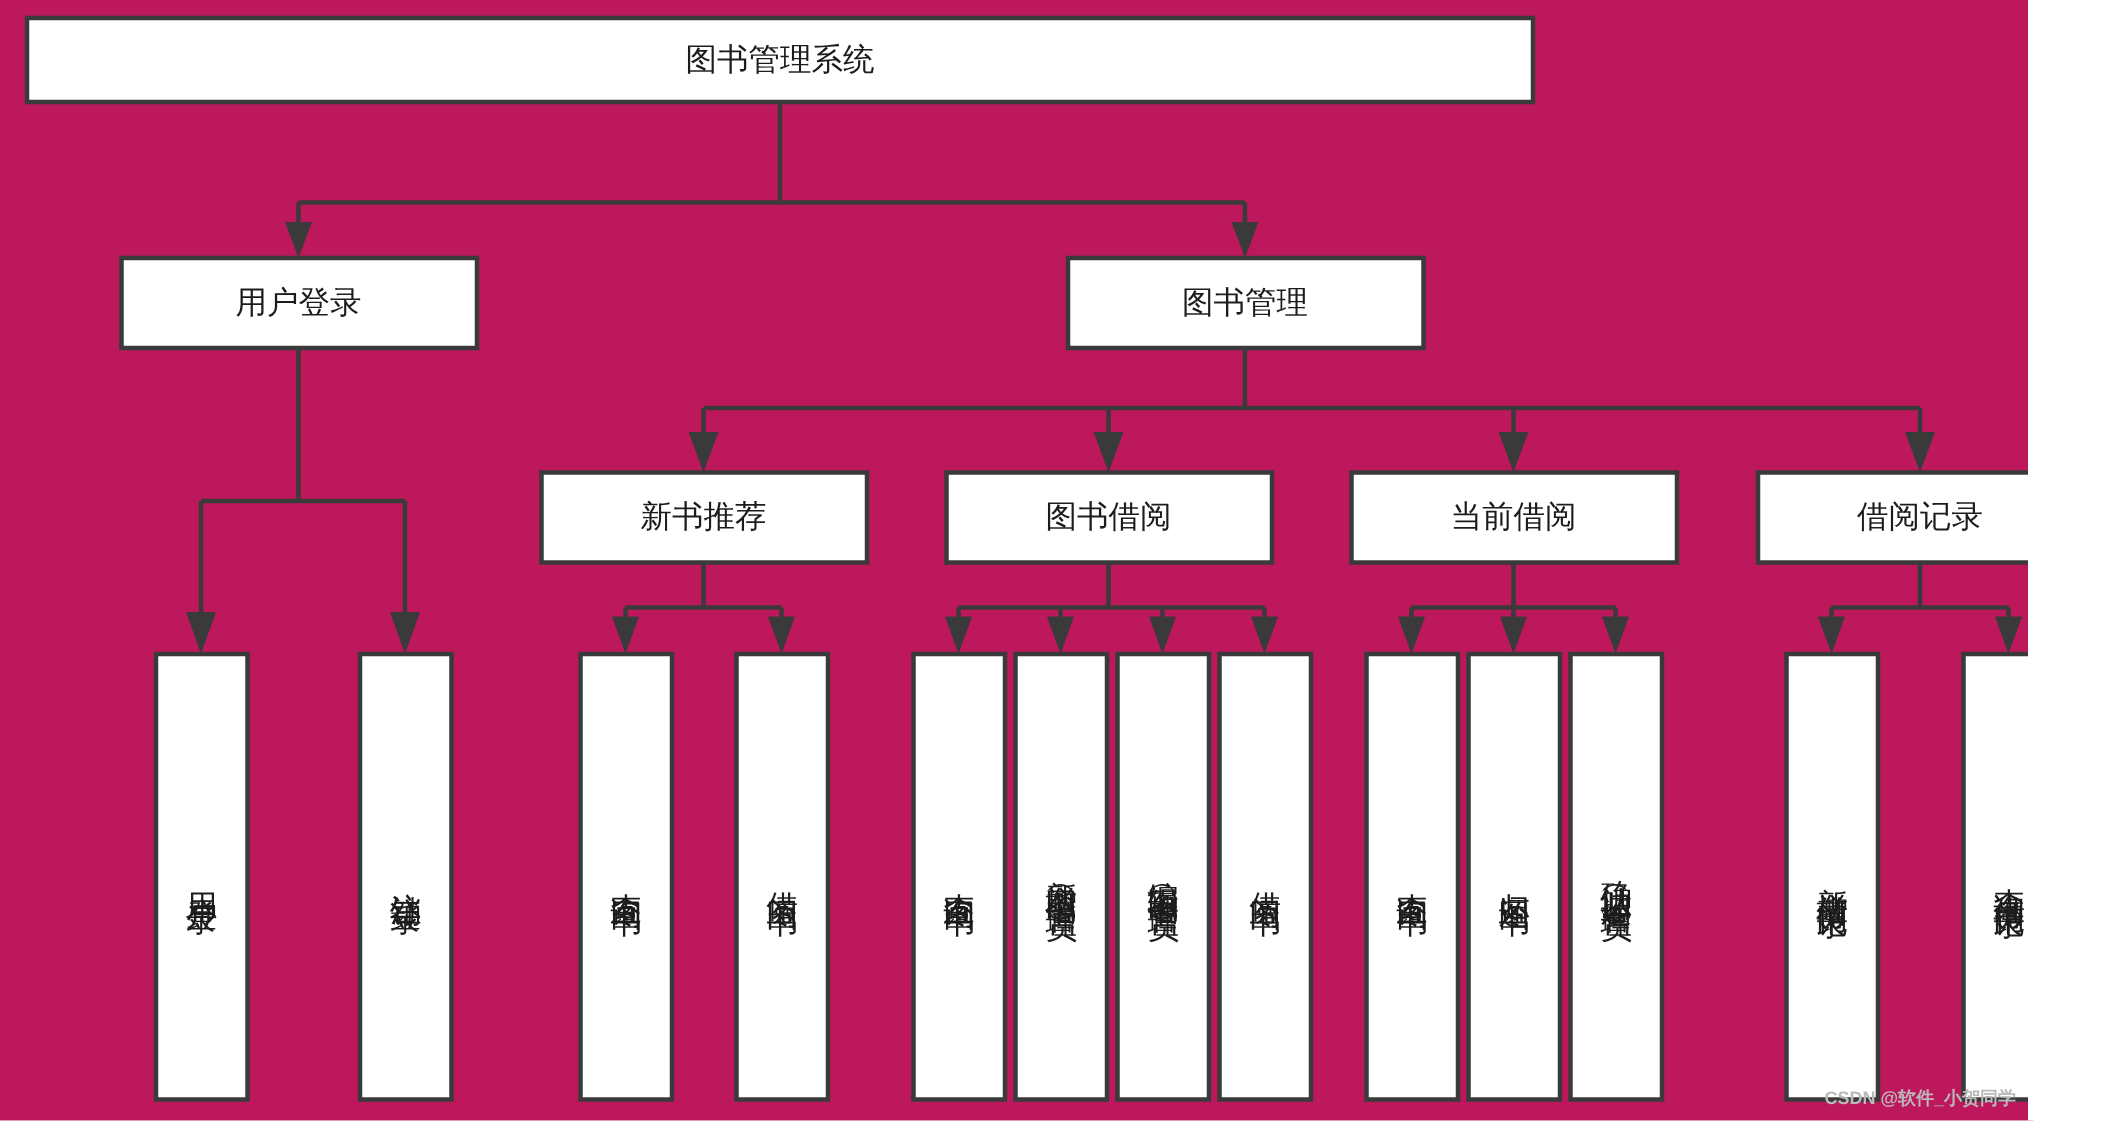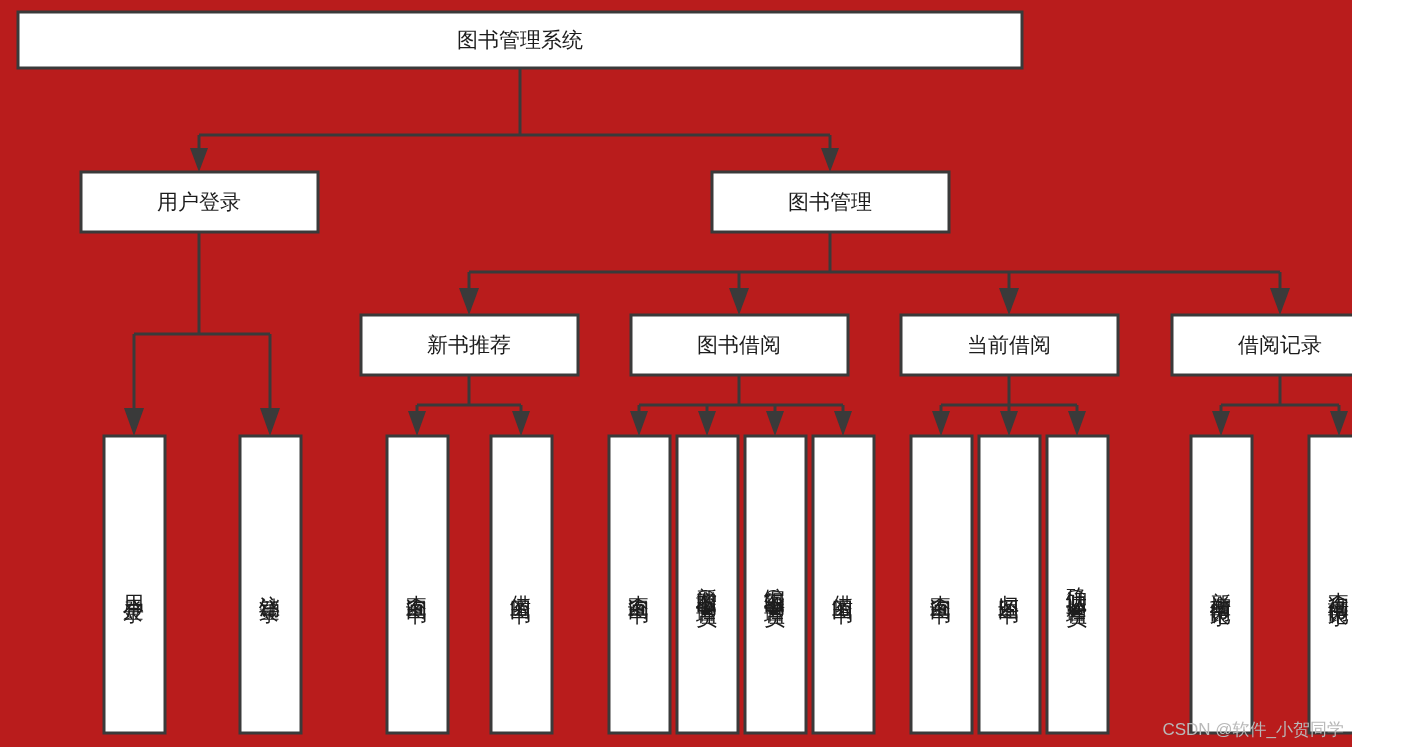--- a/index.html
+++ b/index.html
@@ -8,21 +8,21 @@
     padding: 0;
     background: #ffffff;
   }
   body {
     font-family: "Liberation Sans", "DejaVu Sans", sans-serif;
   }
   #diagram-root {
     position: relative;
     width: 1352px;
     height: 747px;
-    background: #b91c1c;
+    background: #be185d;
     overflow: hidden;
   }
   svg#tree-svg {
     position: absolute;
     left: 0;
     top: 0;
     width: 1405px;
     height: 747px;
     display: block;
   }
@@ -56,25 +56,26 @@
     text-orientation: upright;
     letter-spacing: 3px;
     dominant-baseline: central;
     text-anchor: middle;
   }
   .watermark-text {
     position: absolute;
     right: 8px;
     bottom: 6px;
     font-family: "Liberation Sans", "DejaVu Sans", sans-serif;
-    font-size: 17px;
+    font-size: 12px;
     color: #b9b9b9;
     white-space: nowrap;
     pointer-events: none;
     user-select: none;
+    font-weight: bold;
   }
 </style>
 </head>
 <body>
 
 <div id="diagram-root">
 
   <svg id="tree-svg" viewBox="0 0 1405 747" xmlns="http://www.w3.org/2000/svg">
 
     <g>

